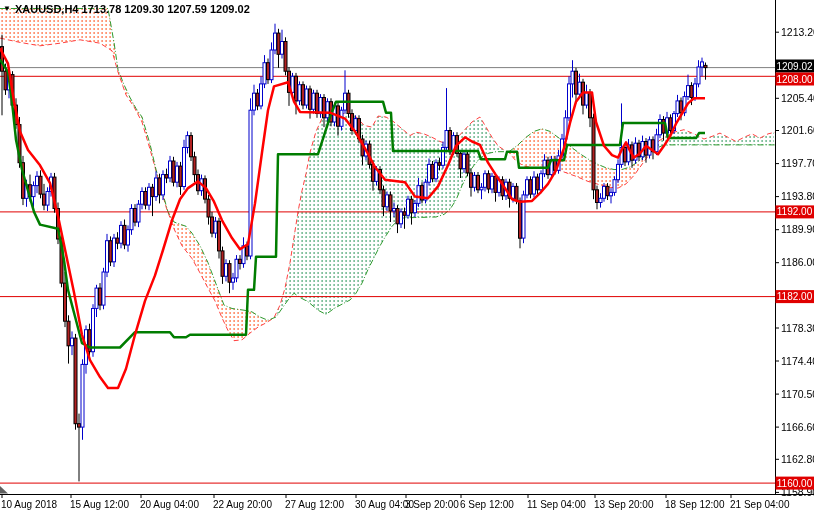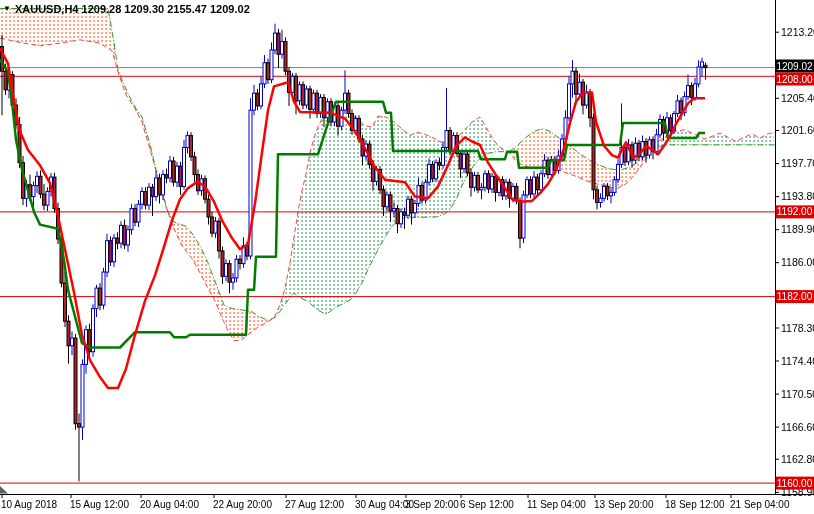--- a/index.html
+++ b/index.html
@@ -515,15 +515,15 @@
         <text x="594" y="508" font-size="10">13 Sep 20:00</text>
         <line x1="666" y1="494" x2="666" y2="498" stroke="#000000"></line>
         <text x="665" y="508" font-size="10">18 Sep 12:00</text>
         <line x1="731" y1="494" x2="731" y2="498" stroke="#000000"></line>
         <text x="730" y="508" font-size="10">21 Sep 04:00</text>
         <polygon points="0,486 8,493.5 0,493.5" fill="#606060"></polygon>
       </g>
     </svg>
   <div class="chart-title">
     <span class="tri">▼</span>
-    <span>XAUUSD,H4 1209.28 1209.30 2155.47 1209.02</span>
+    <span>XAUUSD,H4 1713.78 1209.30 1207.59 1209.02</span>
   </div>
 </div>
 
 </body></html>

